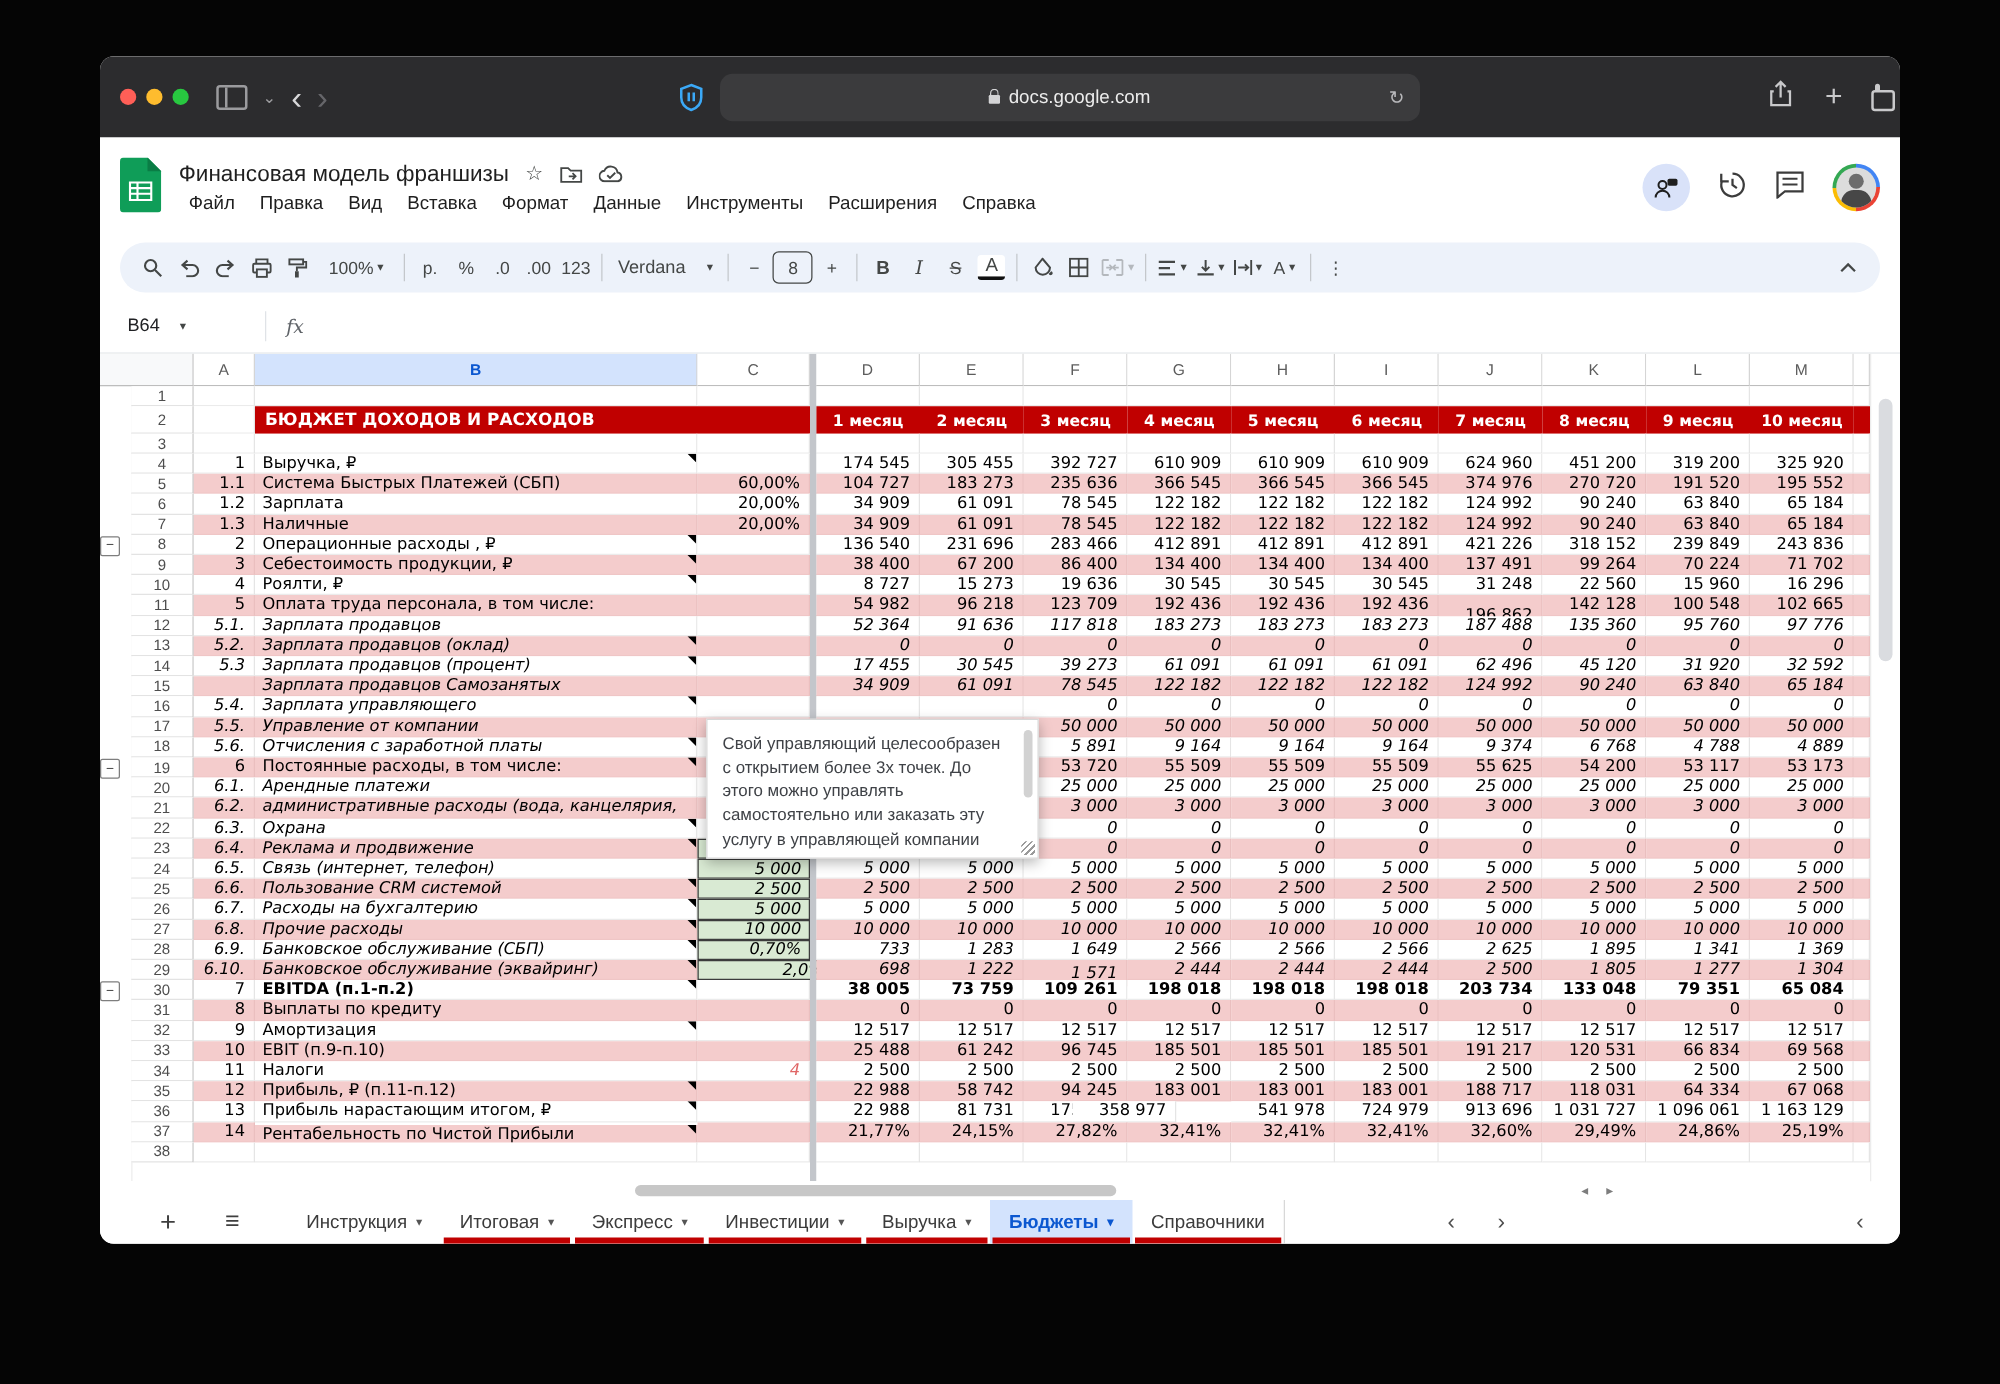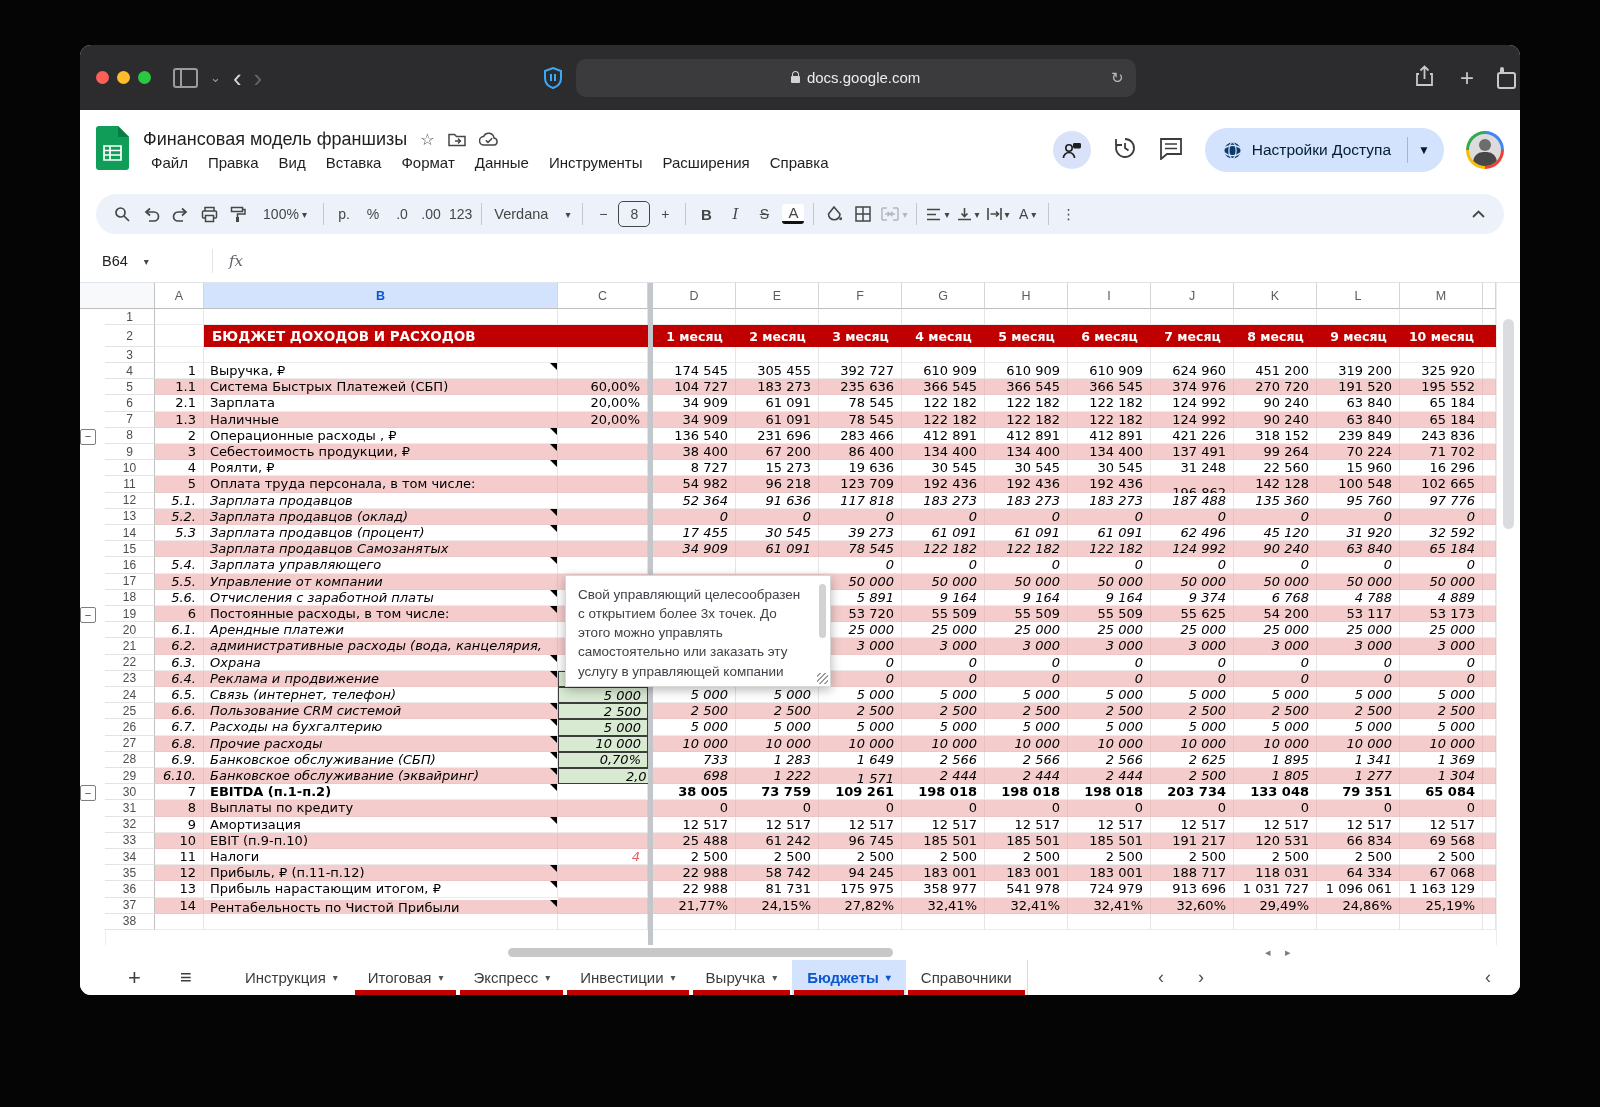--- a/index.html
+++ b/index.html
@@ -215,30 +215,20 @@
             <path d="M12 3 a9 9 0 1 1 -8.6 6.4 M3 3 v6 h6" fill="none" stroke="#3c3c3c" stroke-width="1.8"></path>
             <path d="M12 7 v5 l3.5 2.5" fill="none" stroke="#3c3c3c" stroke-width="1.8"></path>
           </svg>
       </span>
       <span>
         <svg width="24" height="23" viewBox="0 0 24 23">
             <path d="M2 2 H22 V17 H8 L2 22 Z" fill="none" stroke="#3c3c3c" stroke-width="1.8"></path>
             <path d="M6 7 H18 M6 11.5 H18" stroke="#3c3c3c" stroke-width="1.6"></path>
           </svg>
       </span>
-      <div class="share-pill">
-        <svg width="19" height="19" viewBox="0 0 19 19">
-            <circle cx="9.5" cy="9.5" r="8" fill="#0e3a66"></circle>
-            <path d="M2 7 a9 6 0 0 1 15 0 M2 12 a9 6 0 0 0 15 0" fill="none" stroke="#d3e3fd" stroke-width="1.2"></path>
-            <ellipse cx="9.5" cy="9.5" rx="3.6" ry="8" fill="none" stroke="#d3e3fd" stroke-width="1.2"></ellipse>
-          </svg>
-        <span class="share-label">Настройки Доступа</span>
-        <span class="share-sep"></span>
-        <span class="caret">▼</span>
-      </div>
       <span class="avatar">
           <span class="avatar-in"></span>
         </span>
     </div>
   </div>
 
   <div class="toolbar">
     <span class="ti">
       <svg width="16" height="16" viewBox="0 0 16 16">
           <circle cx="6.5" cy="6.5" r="4.5" fill="none" stroke="#444746" stroke-width="1.7"></circle>
@@ -448,21 +438,21 @@
       <div class="c numc pink" style="left: 739px; top: 96.2px; width: 83px; height: 16px;">235 636</div>
       <div class="c numc pink" style="left: 822px; top: 96.2px; width: 83px; height: 16.2px;">366 545</div>
       <div class="c numc pink" style="left: 905px; top: 96.2px; width: 83px; height: 16.2px;">366 545</div>
       <div class="c numc pink" style="left: 988px; top: 96.2px; width: 83px; height: 16.2px;">366 545</div>
       <div class="c numc pink" style="left: 1071px; top: 96.2px; width: 83px; height: 16.2px;">374 976</div>
       <div class="c numc pink" style="left: 1154px; top: 96.2px; width: 83px; height: 16.2px;">270 720</div>
       <div class="c numc pink" style="left: 1237px; top: 96.2px; width: 83px; height: 16.2px;">191 520</div>
       <div class="c numc pink" style="left: 1320px; top: 96.2px; width: 83px; height: 16.2px;">195 552</div>
       <div class="c pink" style="left: 1403px; top: 96.2px; width: 13px; height: 16.2px;"></div>
       <div class="rowh" style="left: 25px; top: 112.4px; width: 50px; height: 16.2px;">6</div>
-      <div class="c numc" style="left: 75px; top: 112.4px; width: 49px; height: 16.2px;">2.1</div>
+      <div class="c numc" style="left: 75px; top: 112.4px; width: 49px; height: 16.2px;">1.2</div>
       <div class="c labc" style="left: 124px; top: 112.4px; width: 354px; height: 16.2px;">Зарплата</div>
       <div class="c numc" style="left: 478px; top: 112.4px; width: 90px; height: 16.2px;">20,00%</div>
       <div class="c numc" style="left: 573px; top: 112.4px; width: 83px; height: 16.2px;">34 909</div>
       <div class="c numc" style="left: 656px; top: 112.4px; width: 83px; height: 16.2px;">61 091</div>
       <div class="c numc" style="left: 739px; top: 112.4px; width: 83px; height: 16.2px;">78 545</div>
       <div class="c numc" style="left: 822px; top: 112.4px; width: 83px; height: 16.2px;">122 182</div>
       <div class="c numc" style="left: 905px; top: 112.4px; width: 83px; height: 16.2px;">122 182</div>
       <div class="c numc" style="left: 988px; top: 112.4px; width: 83px; height: 16.2px;">122 182</div>
       <div class="c numc" style="left: 1071px; top: 112.4px; width: 83px; height: 16.2px;">124 992</div>
       <div class="c numc" style="left: 1154px; top: 112.4px; width: 83px; height: 16.2px;">90 240</div>
@@ -904,21 +894,21 @@
       <div class="c numc pink" style="left: 1237px; top: 582.2px; width: 83px; height: 16.2px;">64 334</div>
       <div class="c numc pink" style="left: 1320px; top: 582.2px; width: 83px; height: 16.2px;">67 068</div>
       <div class="c pink" style="left: 1403px; top: 582.2px; width: 13px; height: 16.2px;"></div>
       <div class="rowh" style="left: 25px; top: 598.4px; width: 50px; height: 16.2px;">36</div>
       <div class="c numc" style="left: 75px; top: 598.4px; width: 49px; height: 16.2px;">13</div>
       <div class="c labc" style="left: 124px; top: 598.4px; width: 354px; height: 16.2px;">Прибыль нарастающим итогом, ₽<span class="note"></span></div>
       <div class="c numc" style="left: 478px; top: 598.4px; width: 90px; height: 16.2px;"></div>
       <div class="c numc" style="left: 573px; top: 598.4px; width: 83px; height: 16.2px;">22 988</div>
       <div class="c numc" style="left: 656px; top: 598.4px; width: 83px; height: 16.2px;">81 731</div>
       <div class="c numc" style="left: 739px; top: 598.4px; width: 83px; height: 16.2px;">175 975</div>
-      <div class="c numc" style="left: 822px; top: 598.4px; width: 83px; height: 16.2px;">358 977</div>
+      <div class="c numc" style="left: 778px; top: 598.4px; width: 83px; height: 16.2px;">358 977</div>
       <div class="c numc" style="left: 905px; top: 598.4px; width: 83px; height: 16.2px;">541 978</div>
       <div class="c numc" style="left: 988px; top: 598.4px; width: 83px; height: 16.2px;">724 979</div>
       <div class="c numc" style="left: 1071px; top: 598.4px; width: 83px; height: 16.2px;">913 696</div>
       <div class="c numc" style="left: 1154px; top: 598.4px; width: 83px; height: 16.2px;">1 031 727</div>
       <div class="c numc" style="left: 1237px; top: 598.4px; width: 83px; height: 16.2px;">1 096 061</div>
       <div class="c numc" style="left: 1320px; top: 598.4px; width: 83px; height: 16.2px;">1 163 129</div>
       <div class="c" style="left: 1403px; top: 598.4px; width: 13px; height: 16.2px;"></div>
       <div class="rowh" style="left: 25px; top: 614.6px; width: 50px; height: 16.2px;">37</div>
       <div class="c numc pink" style="left: 75px; top: 614.6px; width: 49px; height: 16.2px;">14</div>
       <div class="c labc pink" style="left: 124px; top: 617px; width: 354px; height: 16.2px;">Рентабельность по Чистой Прибыли<span class="note"></span></div>

